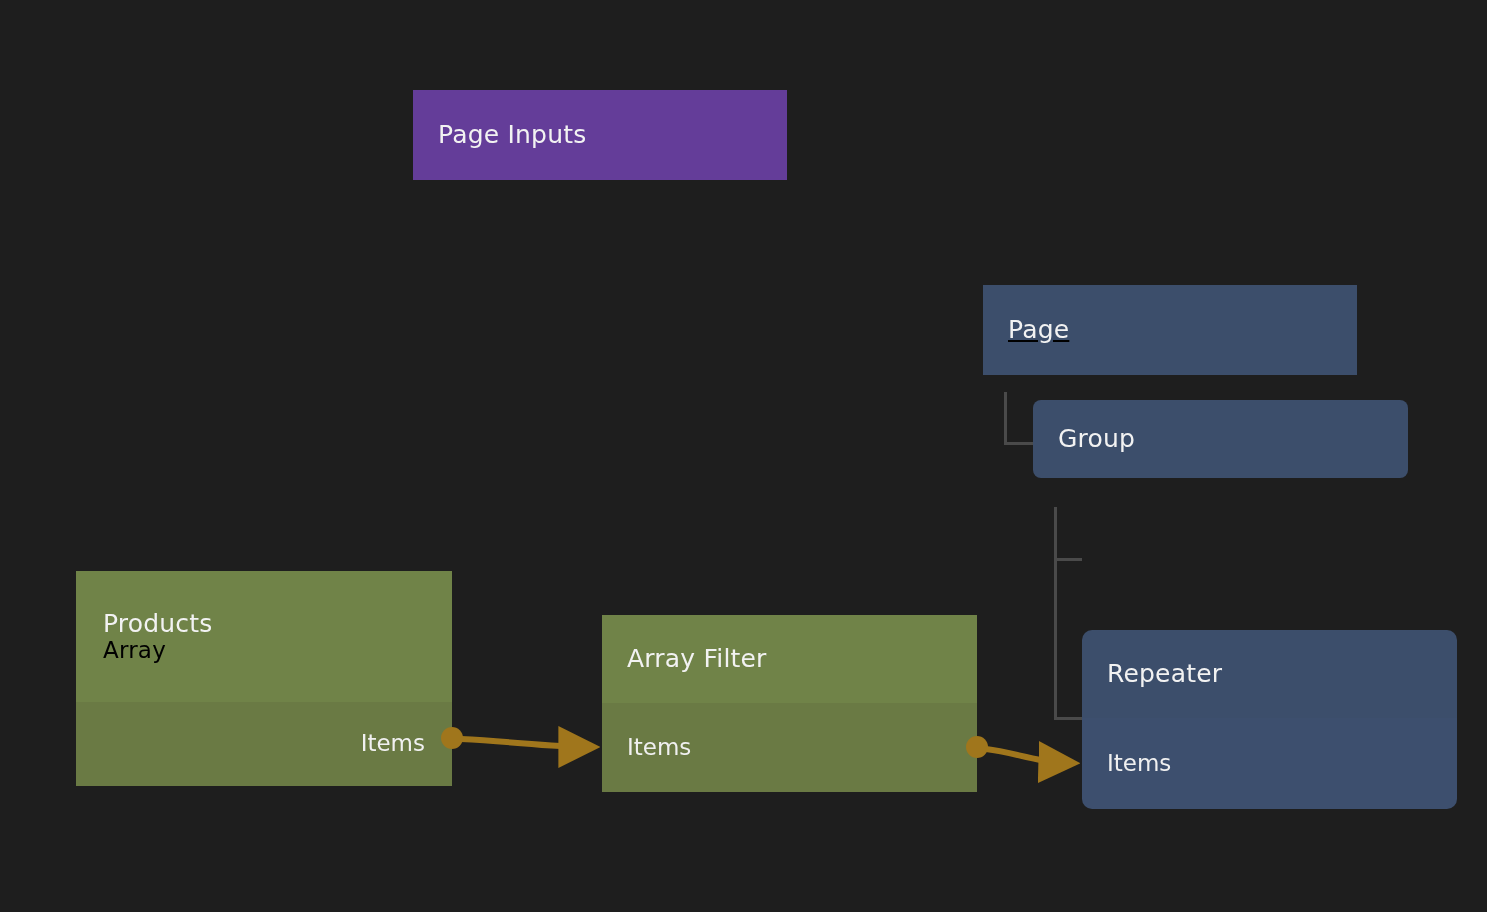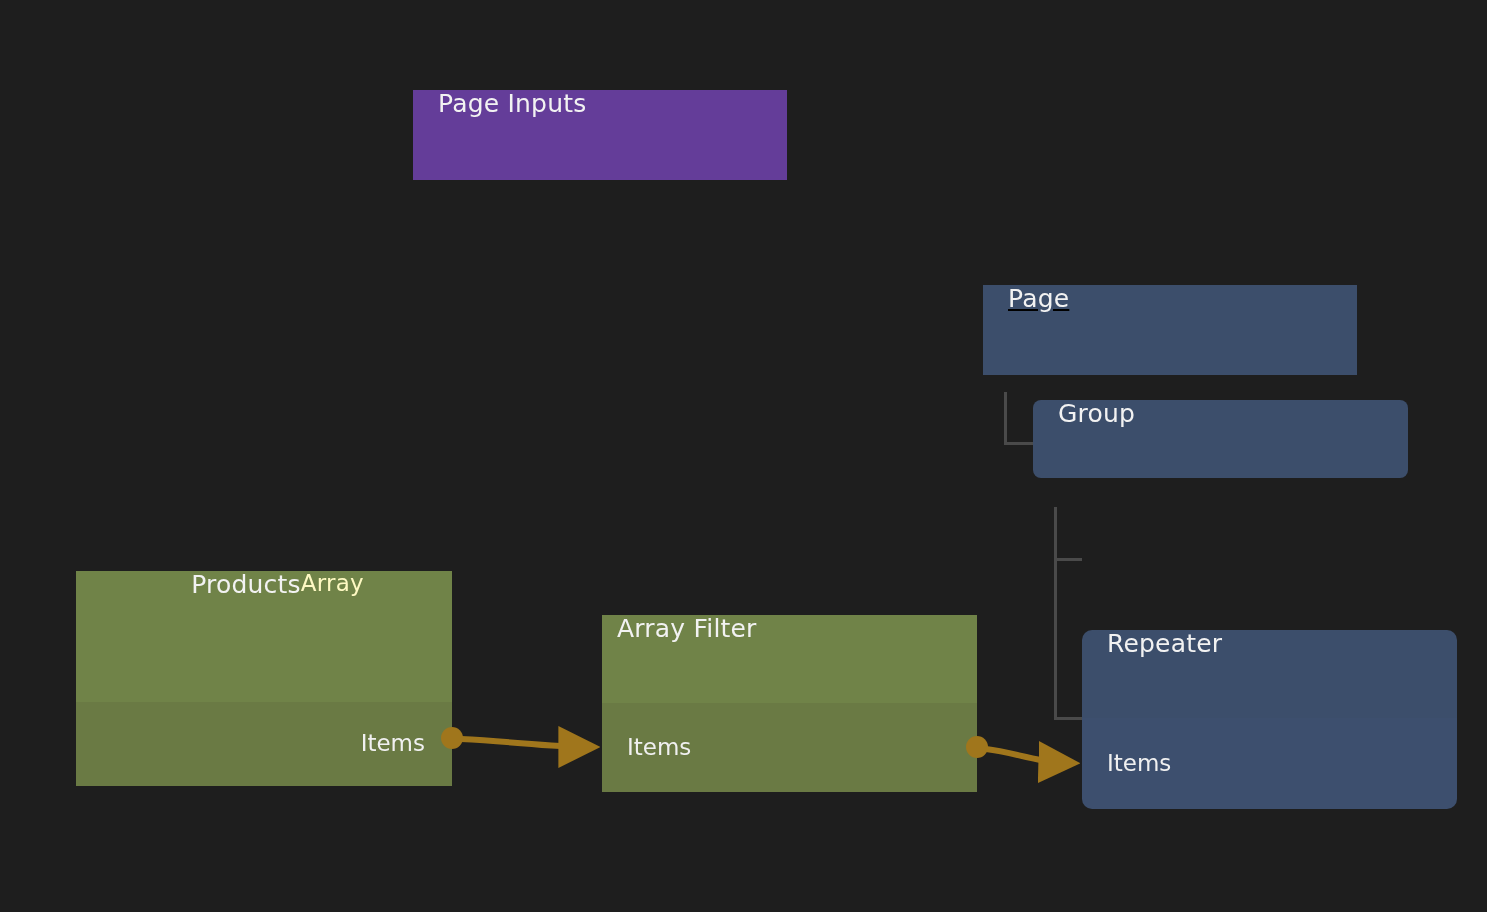--- a/index.html
+++ b/index.html
@@ -27,20 +27,21 @@
   
   .node {
     position: absolute;
     box-sizing: border-box;
     display: flex;
     flex-direction: column;
     overflow: hidden;
   }
   .node-header {
     display: flex;
+    align-items: center;
     box-sizing: border-box;
   }
   .node-title {
     color: #f2f2f2;
     font-size: 25px;
     line-height: 1.12;
     letter-spacing: .2px;
     white-space: nowrap;
   }
   .node-subtitle {
@@ -66,39 +67,39 @@
     font-size: 23px;
     line-height: 1.1;
     white-space: nowrap;
   }
 
   
   .n-purple .node-header { background: #643d99; }
 
   .n-green  .node-header { background: #708348; }
   .n-green  .node-body   { background: #6a7a44; }
-  .n-green  .node-subtitle { color: #fef9c3; }
+  .n-green  .node-subtitle { color: #000000; }
 
   .n-blue   .node-header { background: #3c4e6b; }
   .n-blue   .node-body   { background: #3d4f6e; }
 
   
   #node-page-inputs { left: 413px; top: 90px;  width: 374px; height: 90px; }
   #node-page-inputs .node-header { height: 90px; padding-left: 25px; }
 
   #node-products    { left: 76px;  top: 571px; width: 376px; height: 215px; }
   #node-products .node-header {
     height: 131px; padding-left: 27px;
-    flex-direction: row; align-items: flex-start; justify-content: center;
+    flex-direction: column; align-items: flex-start; justify-content: center;
   }
   #node-products .node-body { height: 84px; padding-right: 27px; }
   #node-products .port-row  { justify-content: flex-end; }
 
   #node-array-filter { left: 602px; top: 615px; width: 375px; height: 177px; }
-  #node-array-filter .node-header { height: 88px; padding-left: 15px; }
+  #node-array-filter .node-header { height: 88px; padding-left: 25px; }
   #node-array-filter .node-body   { height: 89px; padding-left: 25px; }
 
   #node-page   { left: 983px;  top: 285px; width: 374px; height: 90px; }
   #node-page .node-header   { height: 90px; padding-left: 25px; text-decoration: underline; }
 
   #node-group  { left: 1033px; top: 400px; width: 375px; height: 78px; border-radius: 8px; }
   #node-group .node-header  { height: 90px; padding-left: 25px; }
 
   #node-text   { left: 1082px; top: 515px; width: 375px; height: 90px; }
   #node-text .node-header   { height: 90px; padding-left: 25px; }

